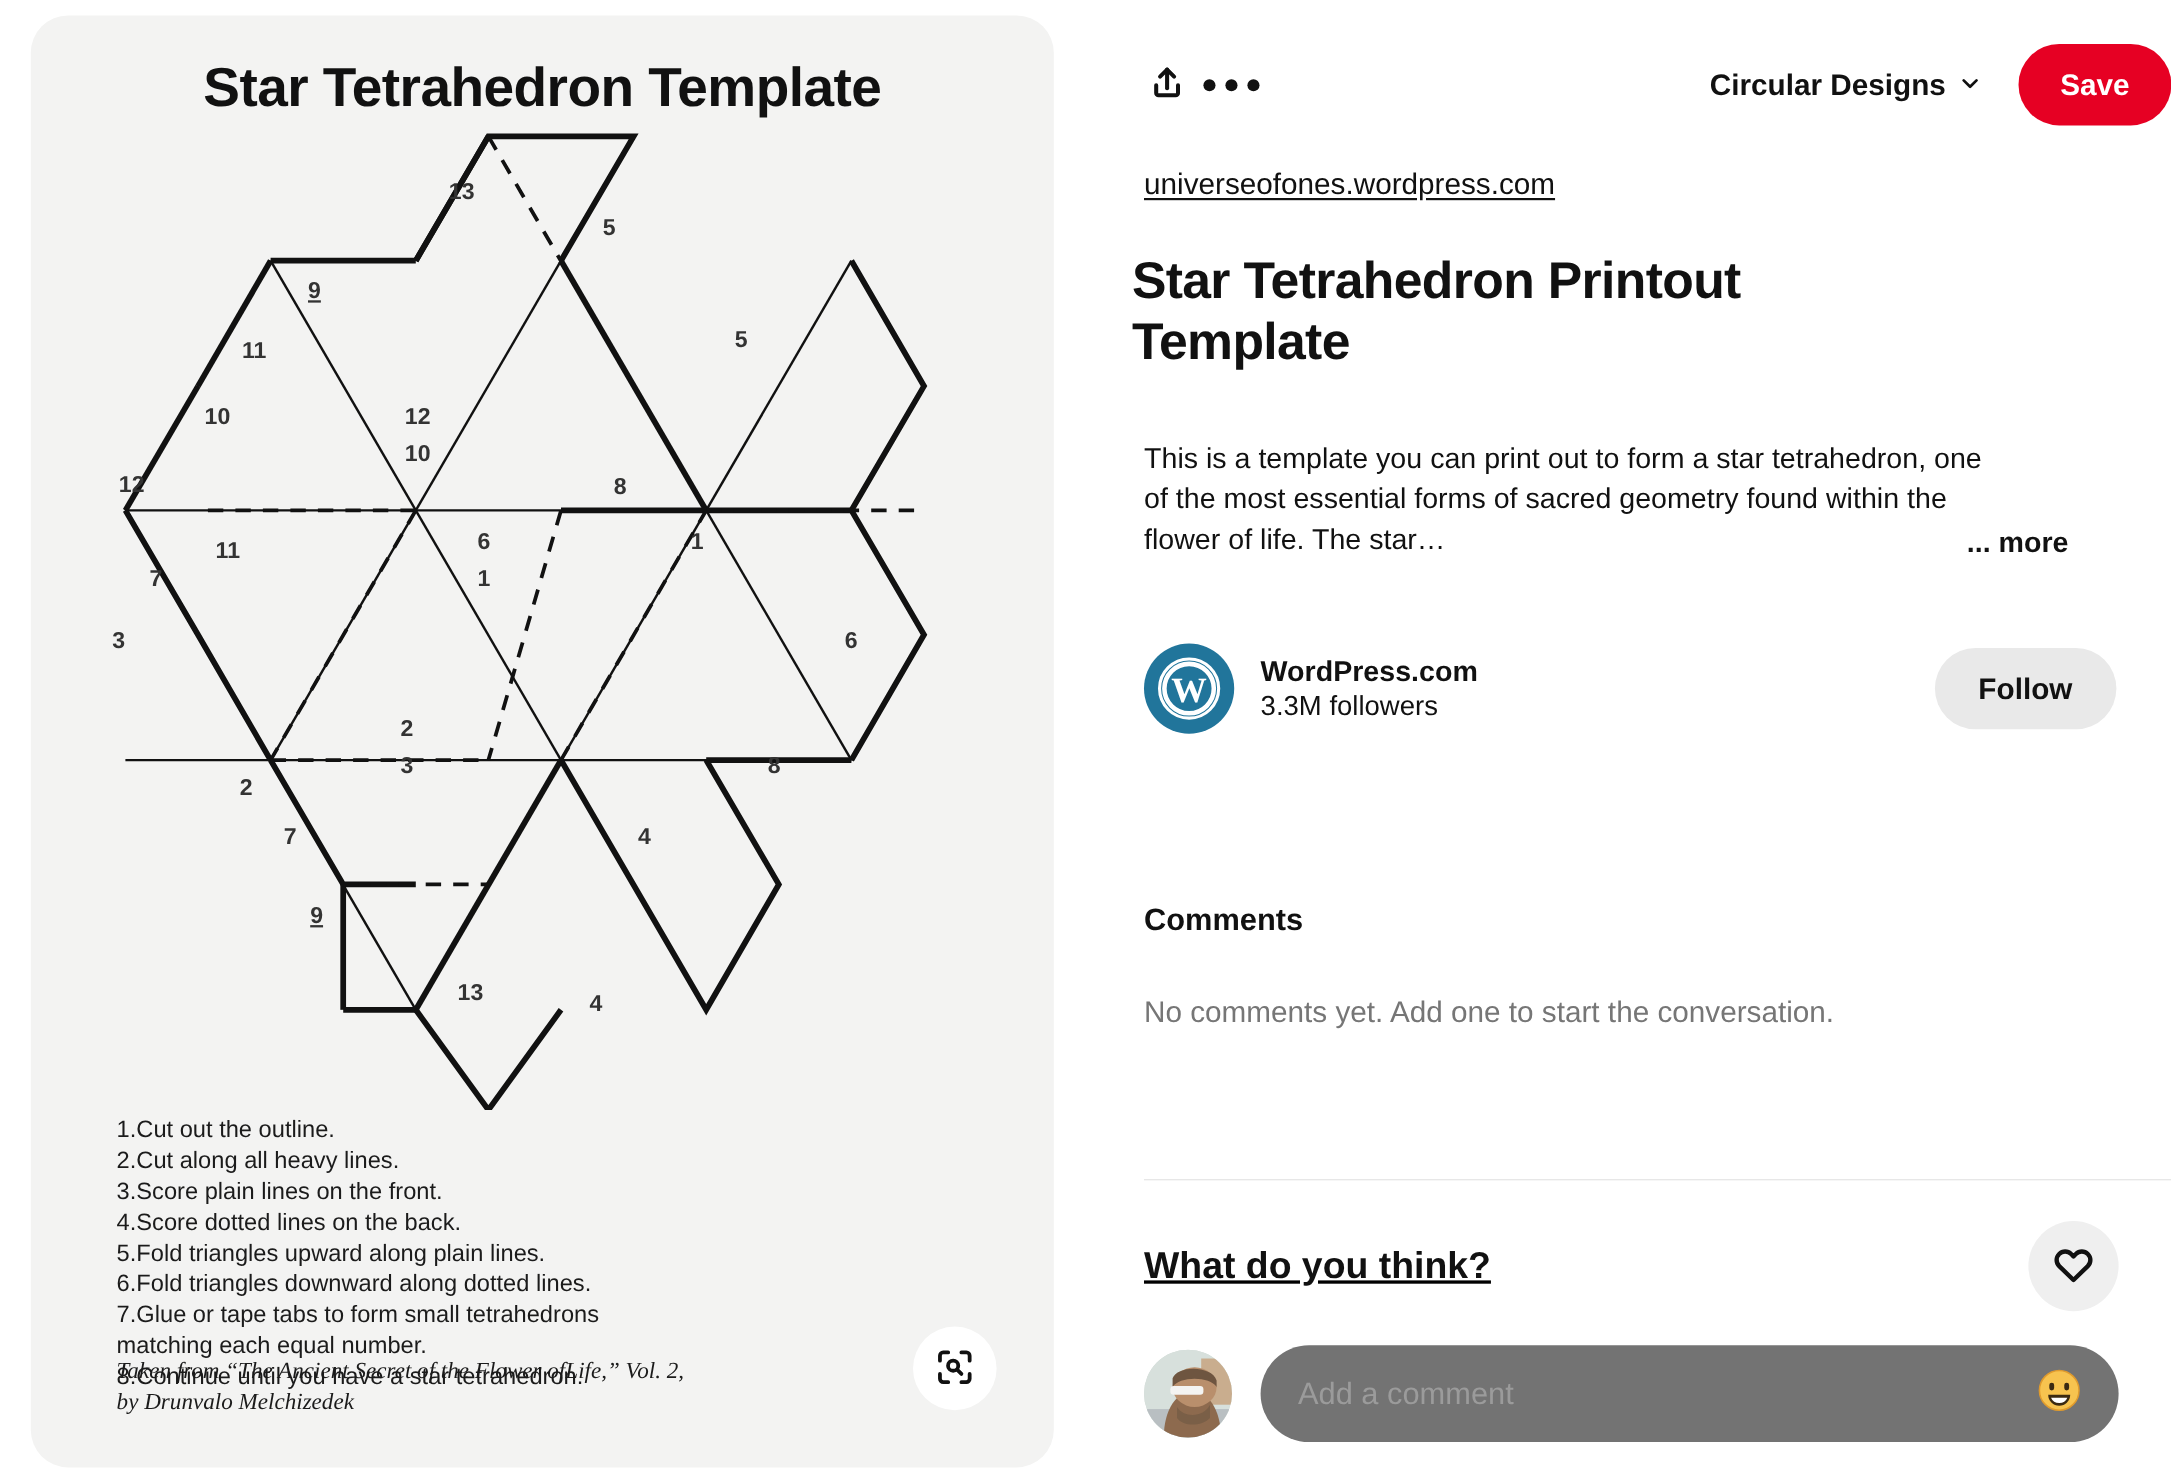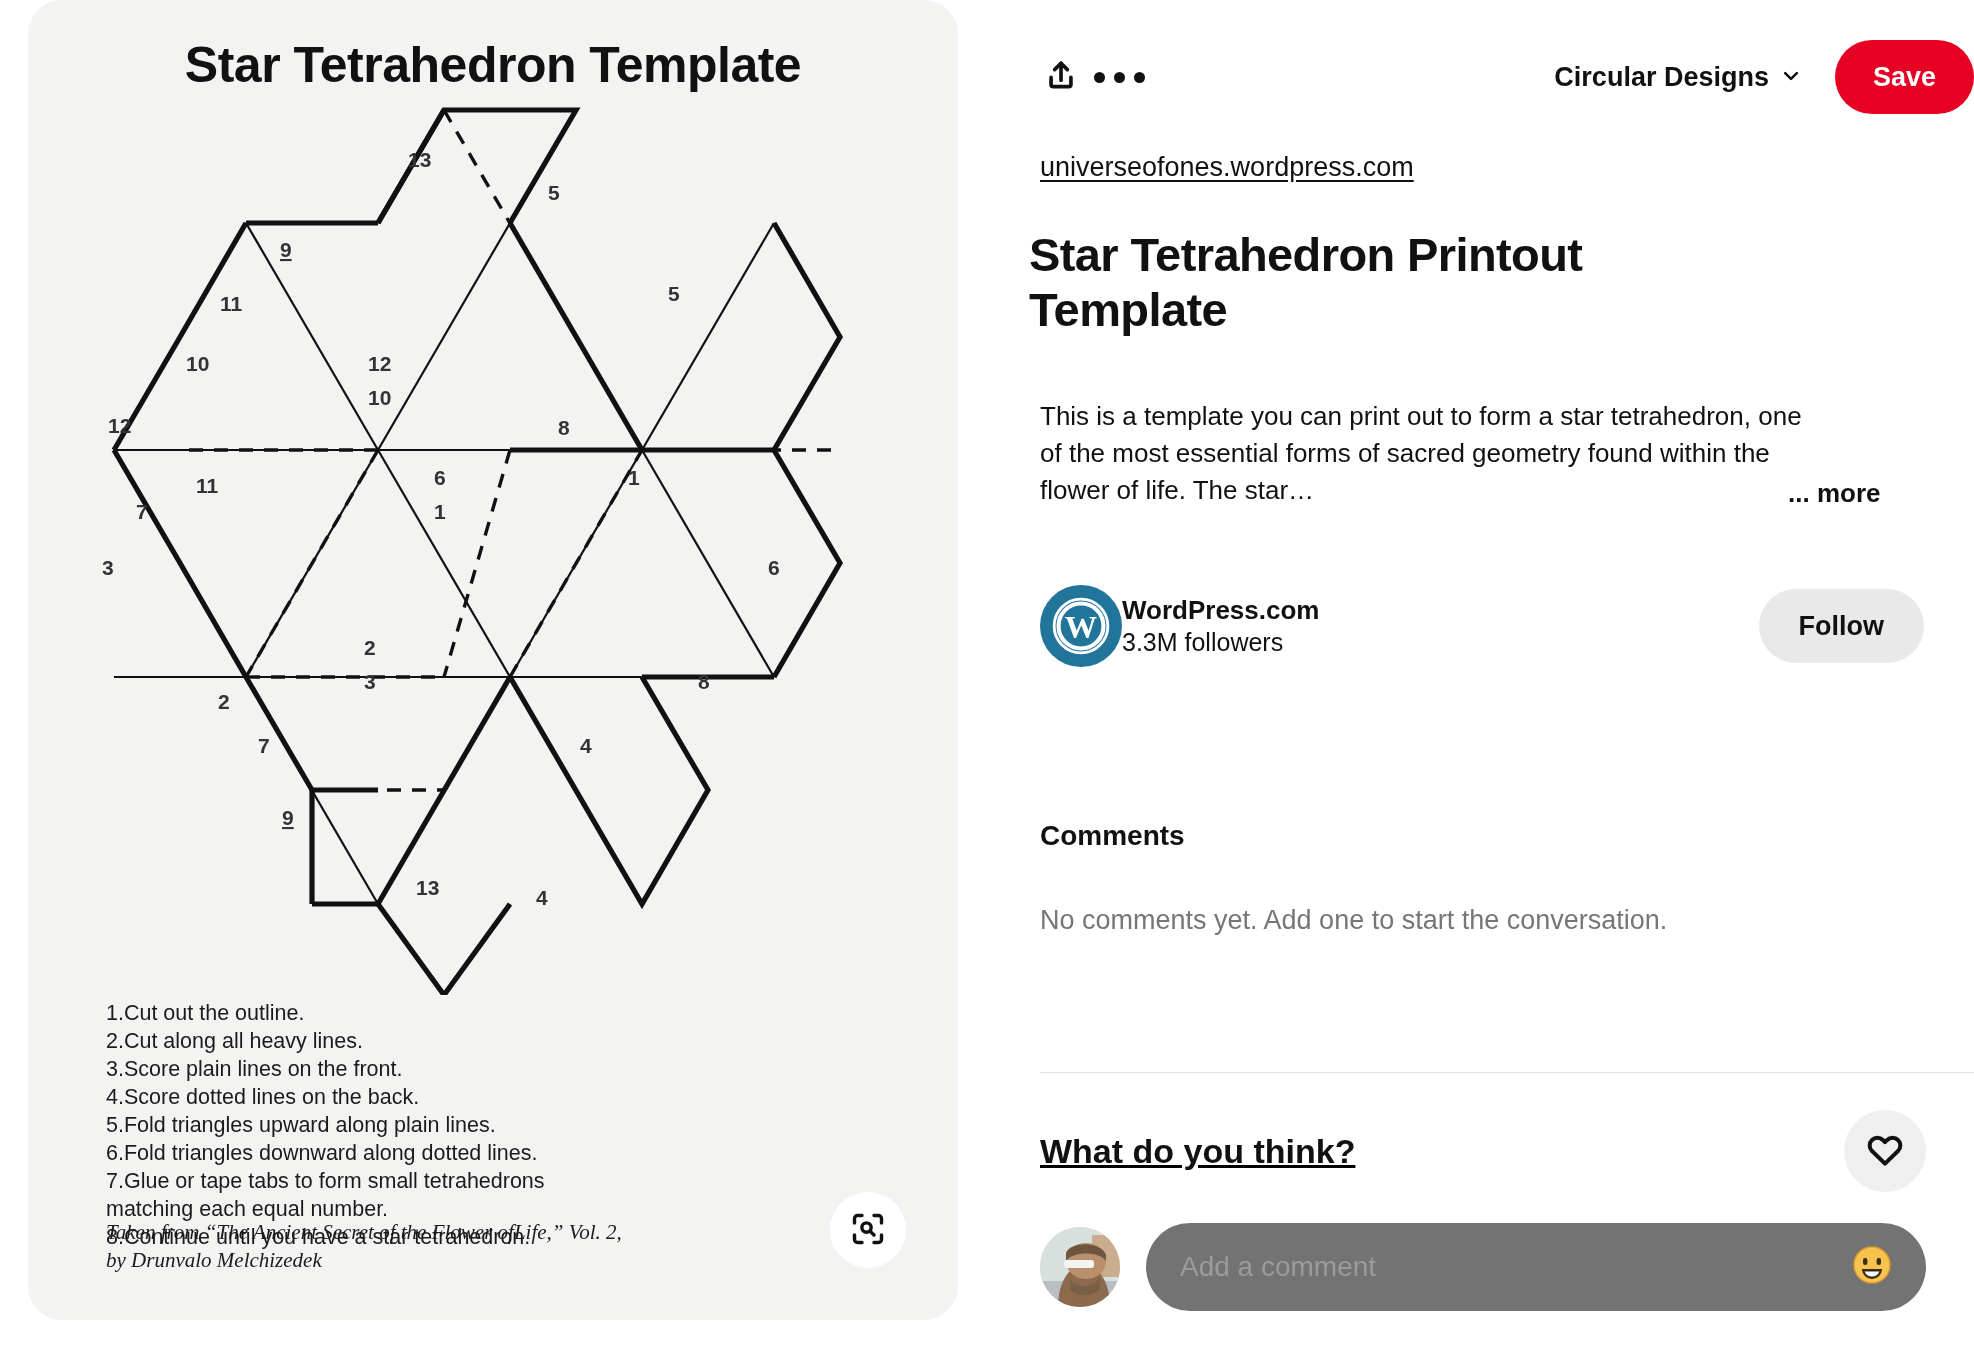--- a/index.html
+++ b/index.html
@@ -20,21 +20,21 @@
   
   .left-pane {
     position: relative;
     width: 988px;
     height: 1346px;
     flex: 0 0 988px;
   }
   .image-card {
     position: absolute;
     left: 28px;
-    top: 0;
+    top: 14px;
     width: 930px;
     height: 1320px;
     background: #f3f3f2;
     border-radius: 34px;
     overflow: hidden;
   }
   .tmpl-title {
     position: absolute;
     left: 0; right: 0;
     top: 36px;
@@ -191,21 +191,21 @@
     height: 92px;
     display: flex;
     align-items: center;
   }
   .avatar-wp {
     width: 82px; height: 82px; border-radius: 50%;
     background: #21759b;
     display: flex; align-items: center; justify-content: center;
     flex: 0 0 82px;
   }
-  .creator-text { }
+  .creator-text { margin-left: 24px; }
   .creator-name { font-size: 26px; font-weight: bold; color: #111; line-height: 1.25; }
   .creator-followers { font-size: 25px; color: #111; line-height: 1.3; }
   .follow-btn {
     margin-left: auto;
     background: #e9e9e9;
     border: none;
     border-radius: 999px;
     font-size: 27px;
     font-weight: bold;
     color: #111;

